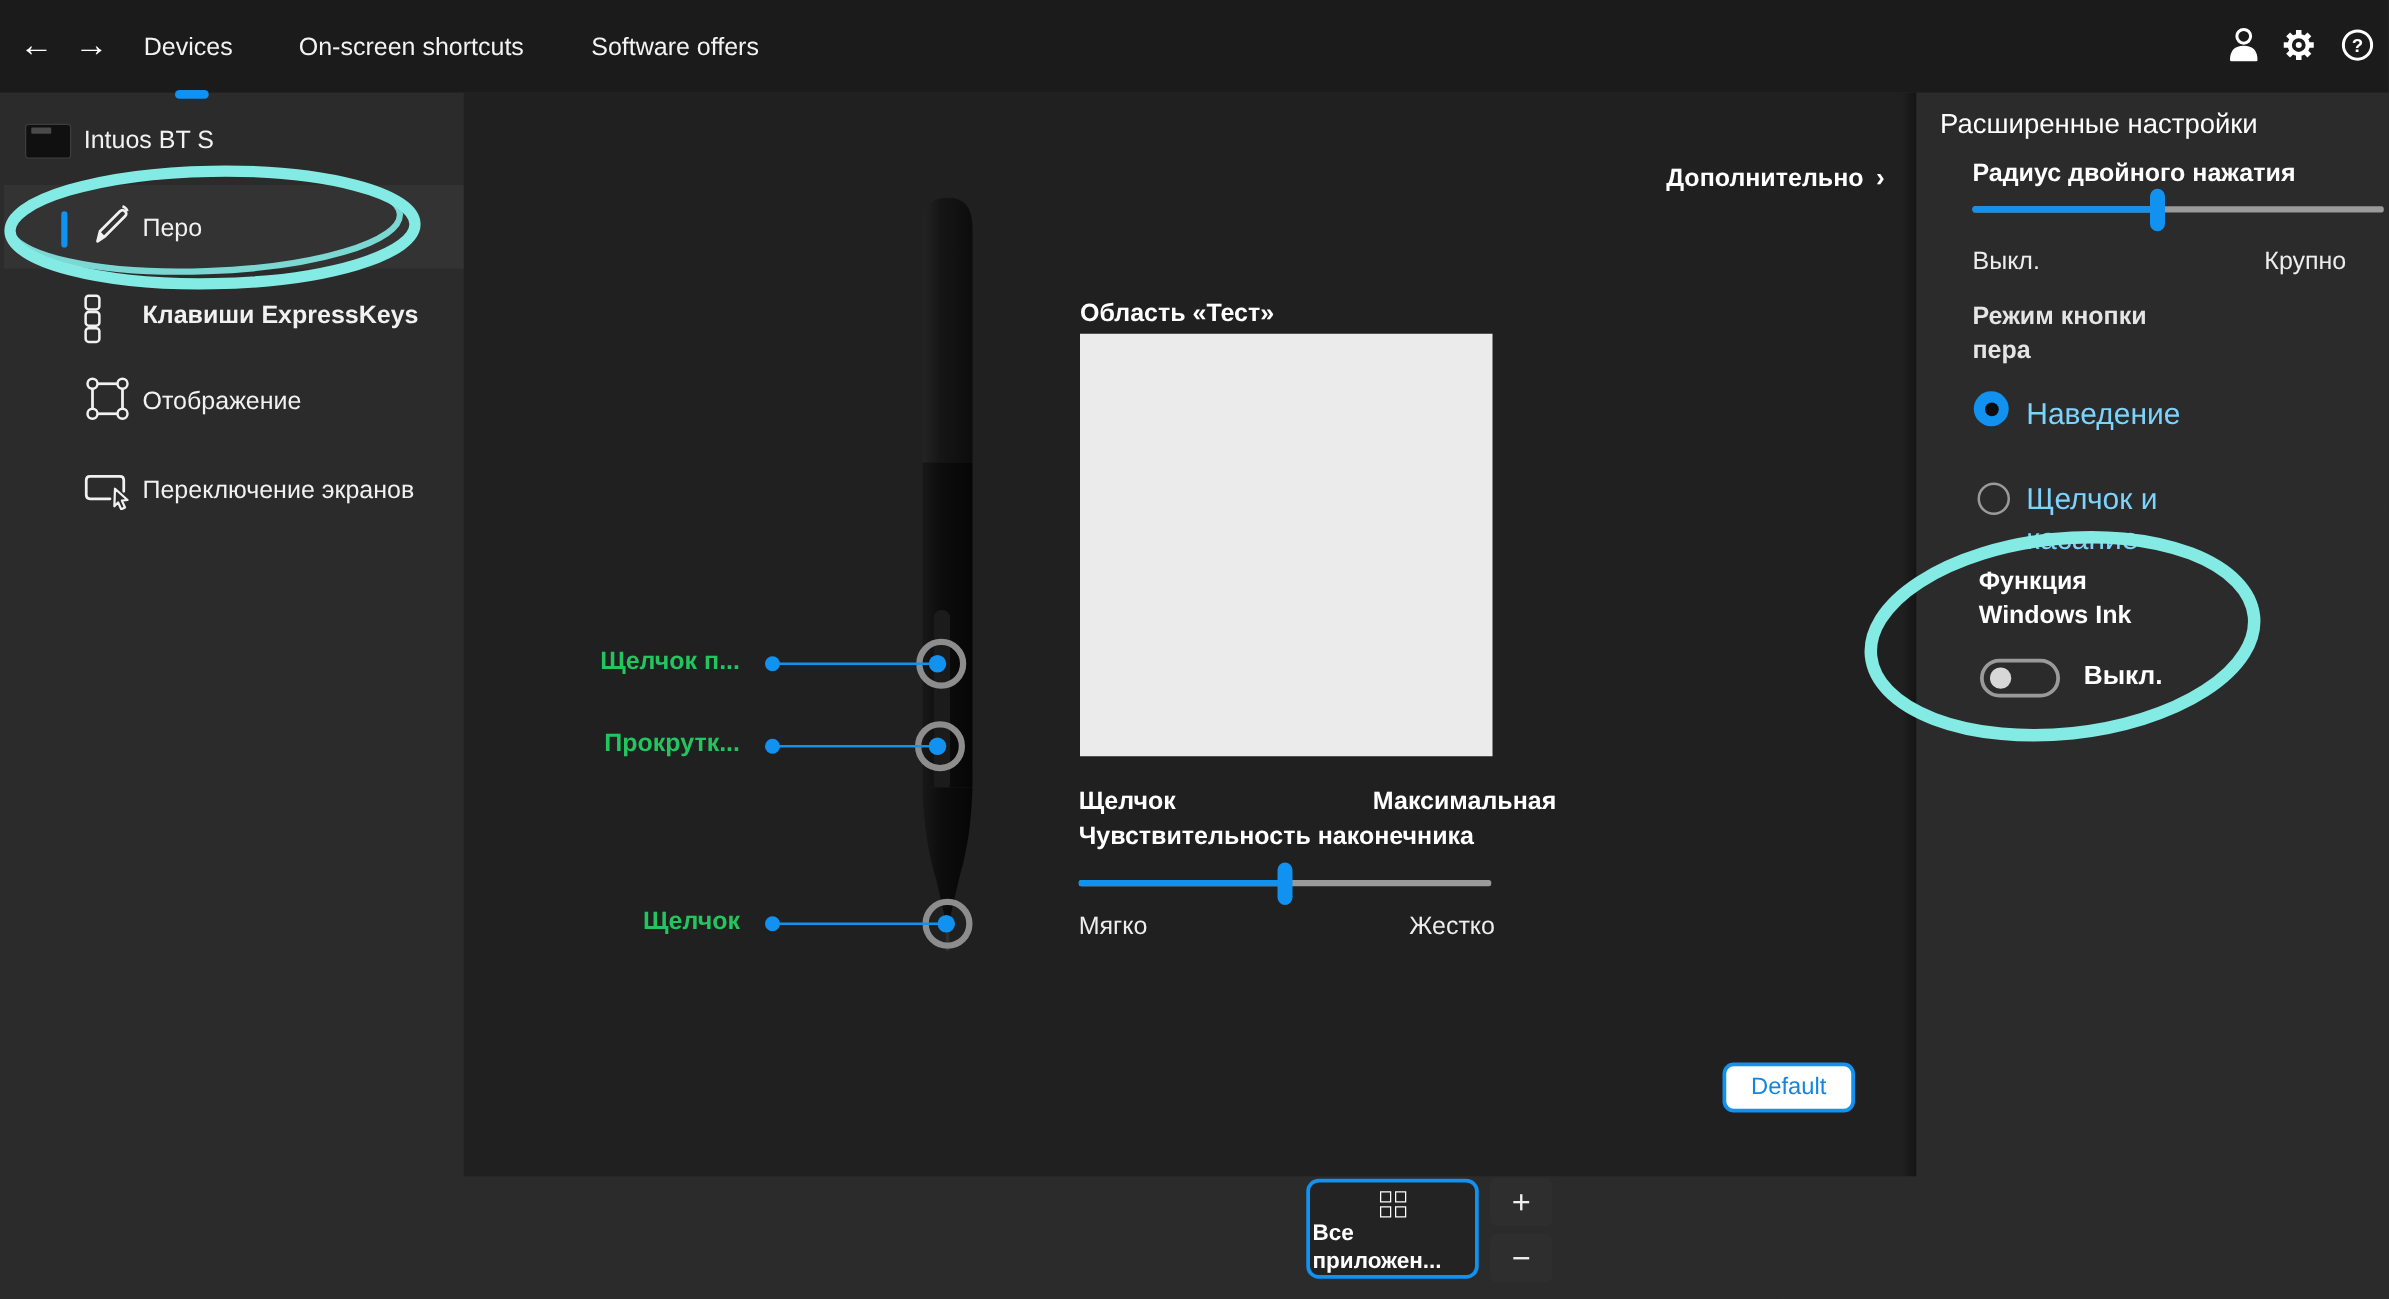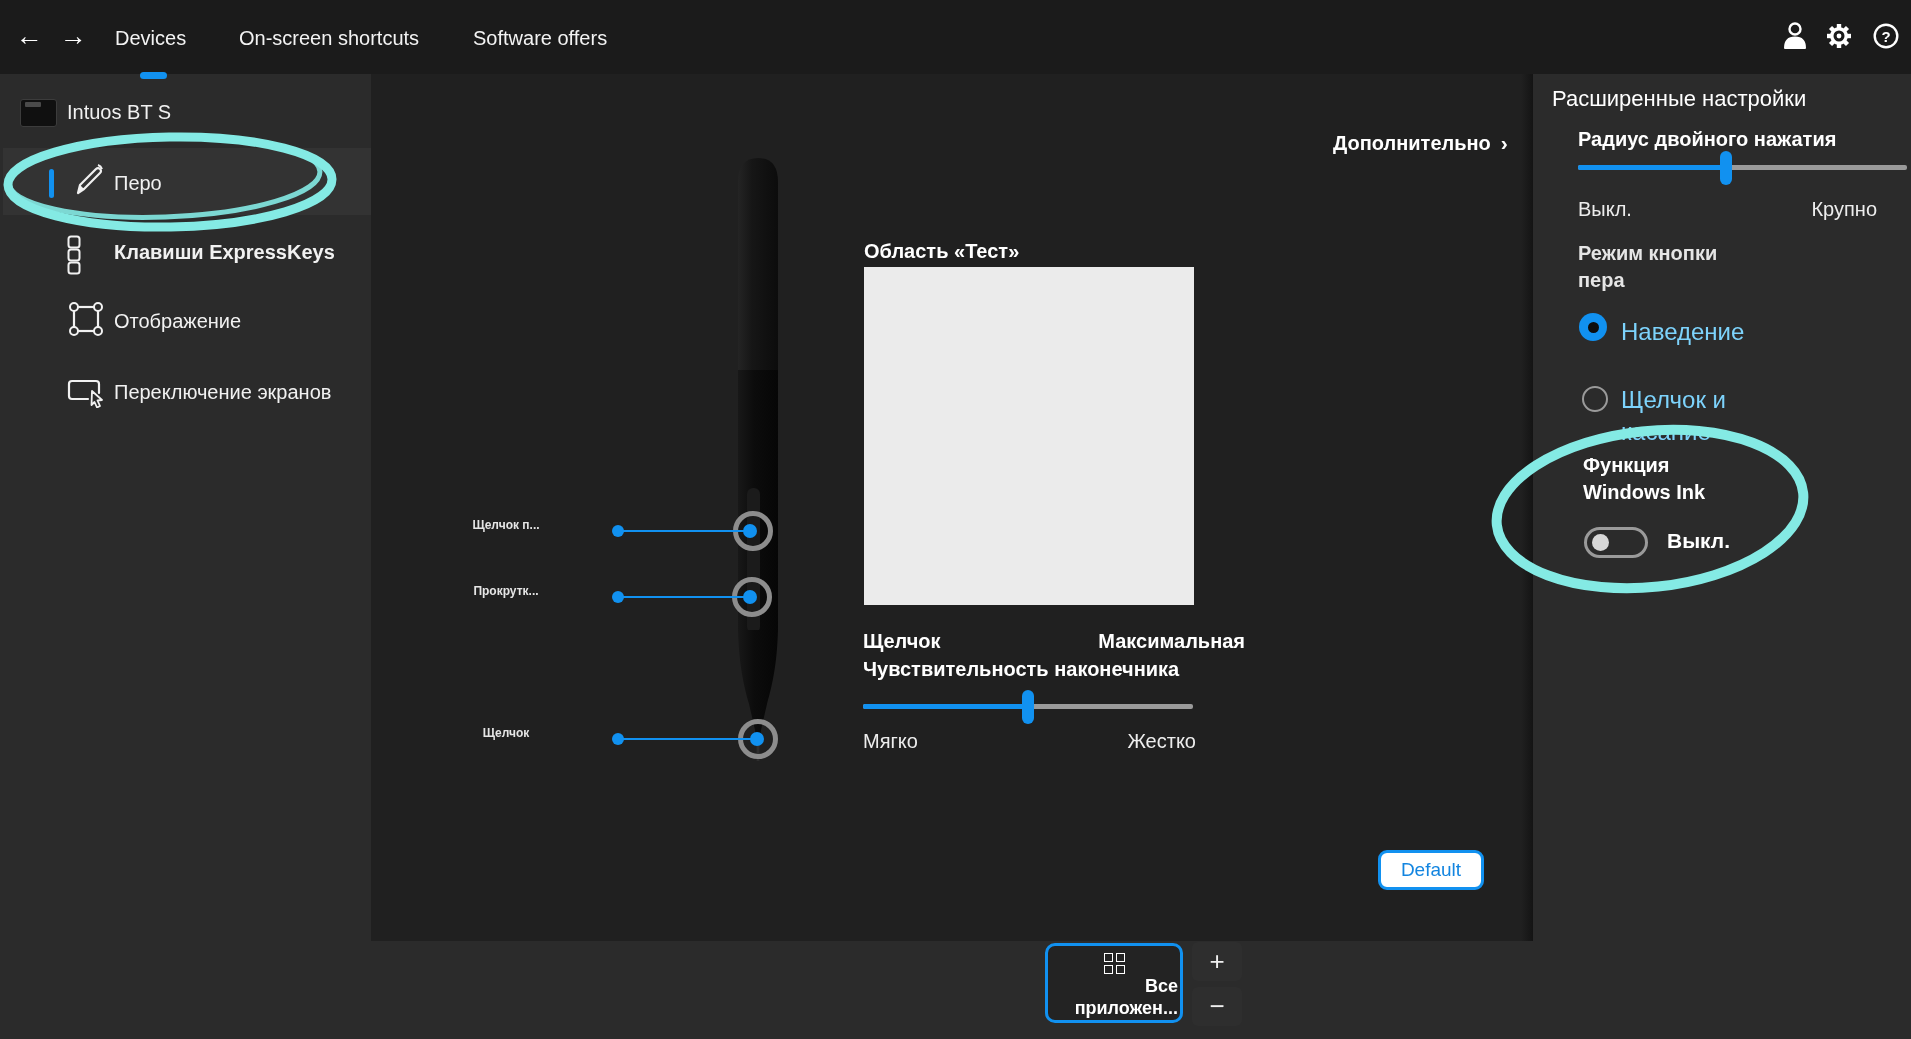--- a/index.html
+++ b/index.html
@@ -27,21 +27,21 @@
   #sb-row-pen{left:3px;top:148px;width:369px;height:67px;background:#333333;}
   #sb-sel-bar{left:49px;top:169px;width:5px;height:29px;border-radius:3px;background:#1191f0;}
   .sb-label{position:absolute;left:114px;font-size:20px;white-space:nowrap;}
   .sb-icon{position:absolute;}
   
   #main-panel{left:371px;top:74px;width:1162px;height:867px;background:#202020;}
   #main-panel-shadow{left:1521px;top:74px;width:12px;height:867px;
       background:linear-gradient(to right,rgba(0,0,0,0),rgba(0,0,0,0.38));}
   #advanced{left:1333px;top:131px;font-size:20px;font-weight:bold;color:#fff;cursor:pointer;white-space:nowrap;}
   #advanced .chev{font-weight:bold;margin-left:10px;font-size:21px;}
-  .callout-label{font-size:12px;font-weight:bold;color:#e5e5e5;text-align:center;width:172px;white-space:nowrap;}
+  .callout-label{font-size:20px;font-weight:bold;color:#22c55e;text-align:right;width:172px;white-space:nowrap;}
   .dot{border-radius:50%;background:#1191f0;}
   .cline{height:2px;background:#1191f0;}
   .pen-ring{width:40px;height:40px;border:5px solid #8d8d8d;border-radius:50%;background:transparent;}
   #test-label{left:864px;top:240px;font-size:20px;font-weight:bold;color:#fff;}
   #test-area{left:864px;top:267px;width:330px;height:338px;background:#ebebeb;cursor:crosshair;}
   .press-row{display:flex;justify-content:space-between;}
   .bold20{font-size:20px;font-weight:bold;color:#fff;white-space:nowrap;}
   .reg20{font-size:20px;color:#ededed;white-space:nowrap;}
   .track{height:5px;background:#9a9a9a;border-radius:2px;cursor:pointer;}
   .track .fill{height:5px;background:#1191f0;border-radius:2px;}
@@ -59,21 +59,21 @@
   .radio-label{font-size:24px;color:#7dd3fc;line-height:1.35;}
   #rp-ink-title{left:1583px;top:452px;width:158px;font-size:20px;font-weight:bold;color:#fff;line-height:1.35;}
   #toggle{left:1584px;top:527px;width:64px;height:31px;border:3px solid #9a9a9a;border-radius:17px;cursor:pointer;}
   #toggle .knob{position:absolute;left:5px;top:4px;width:17px;height:17px;border-radius:50%;background:#d7d7d7;}
   #ink-state{left:1667px;top:529px;font-size:21px;font-weight:bold;color:#fff;}
   
   #all-apps-btn{left:1045px;top:943px;width:138px;height:80px;background:#232323;border:3px solid #1191f0;
      border-radius:10px;display:flex;flex-direction:column;align-items:center;padding-top:7px;cursor:pointer;}
   #grid-icon{display:grid;grid-template-columns:9px 9px;grid-template-rows:9px 9px;gap:3px;}
   #grid-icon span{border:1.6px solid #fff;}
-  #all-apps-label{margin-top:2px;width:128px;text-align:right;font-size:18px;font-weight:bold;color:#fff;line-height:1.2;}
+  #all-apps-label{margin-top:2px;width:128px;text-align:left;font-size:18px;font-weight:bold;color:#fff;line-height:1.2;}
   .zoom-btn{left:1192px;width:50px;height:39px;background:#2e2e2e;border-radius:6px;color:#efefef;
      font-size:26px;display:flex;align-items:center;justify-content:center;cursor:pointer;}
   
   #annotations{left:0;top:0;width:1911px;height:1039px;pointer-events:none;}
   svg{display:block;}
 </style>
 </head>
 <body>
 
 <div id="stage">

